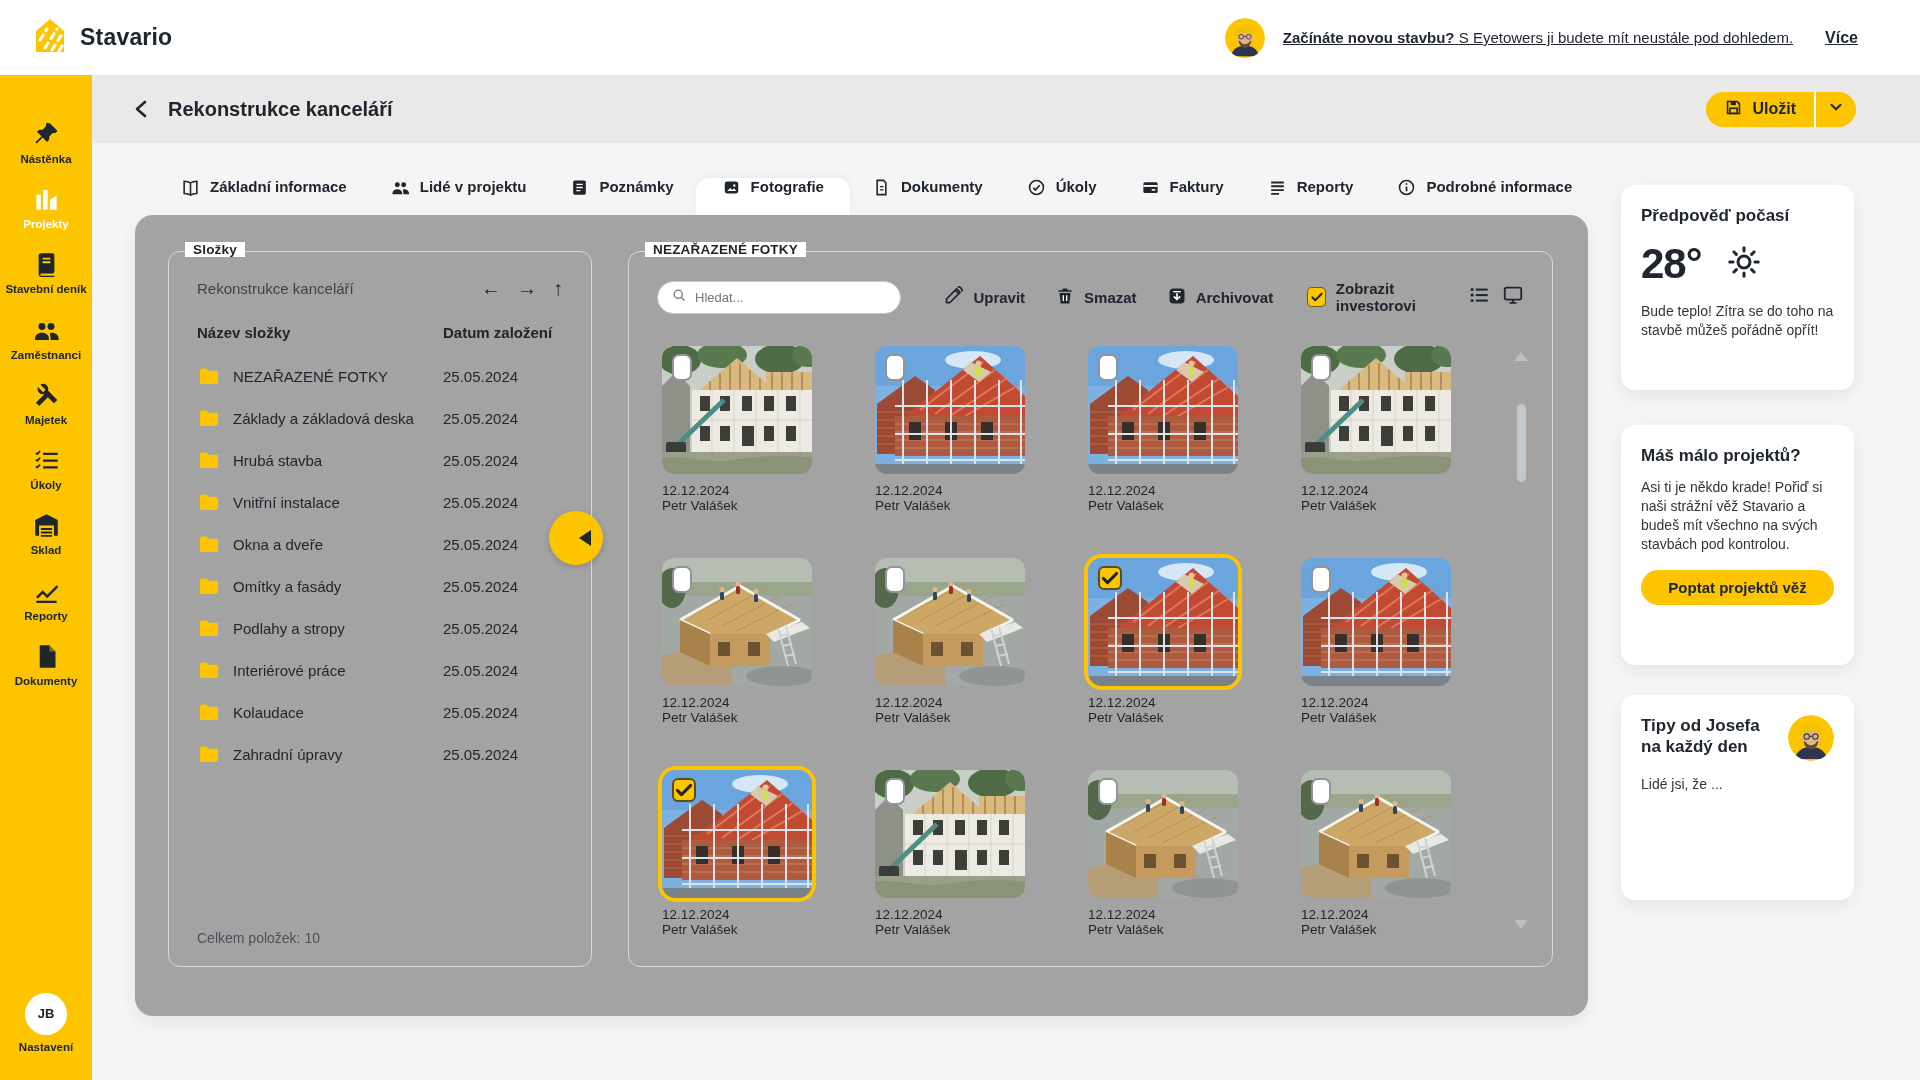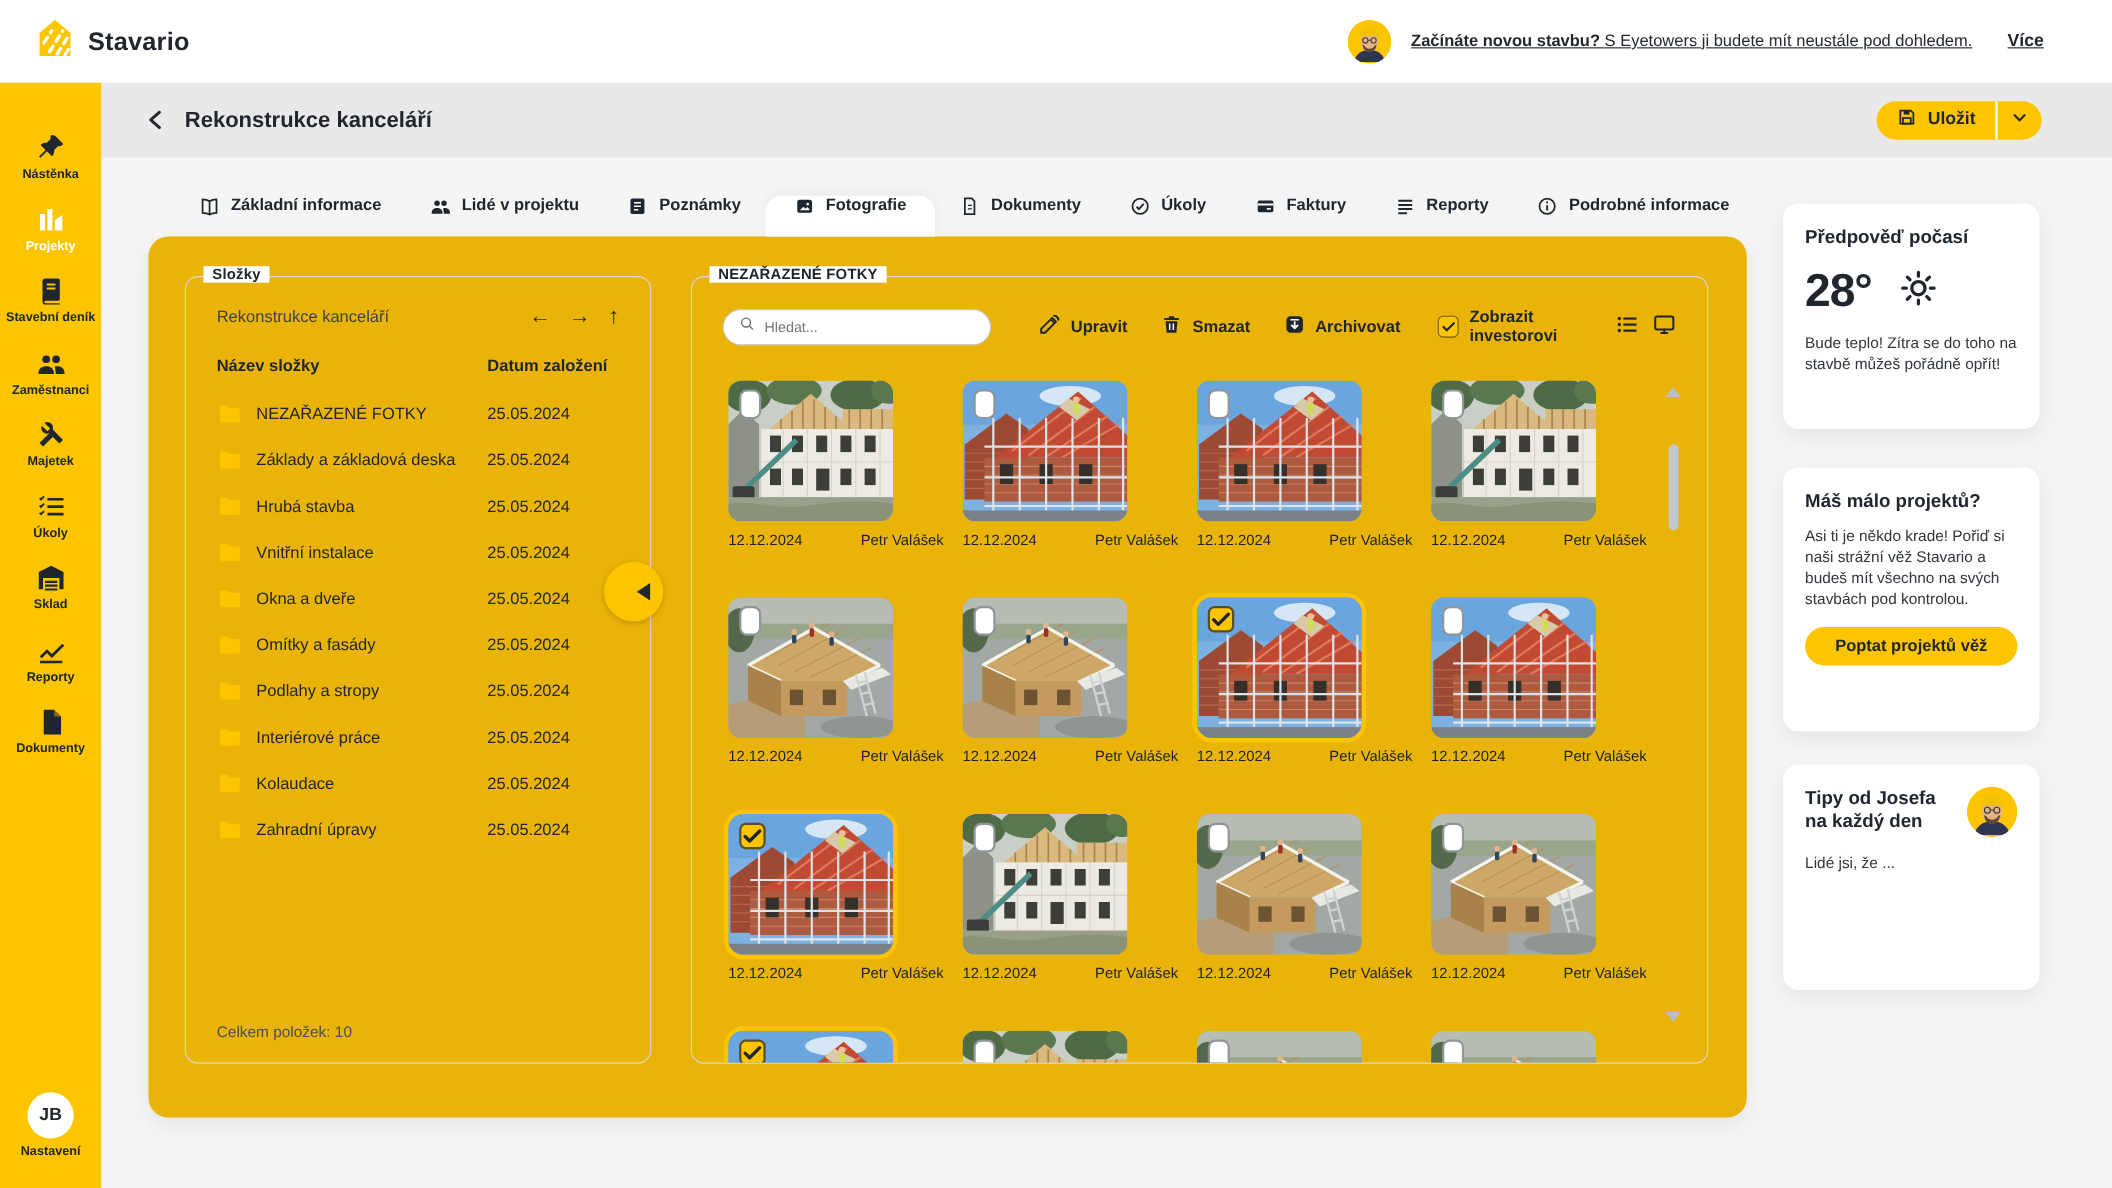--- a/index.html
+++ b/index.html
@@ -23,38 +23,38 @@
   .more-link{font-size:16px;font-weight:800;margin-left:14px;cursor:pointer;}
   .avatar-img{width:40px;height:40px;border-radius:50%;overflow:hidden;flex:0 0 auto;}
 
   
   .side{position:absolute;left:0;top:75px;width:92px;height:1005px;background:var(--accent);z-index:5;display:flex;flex-direction:column;align-items:center;padding-top:36px;}
   .side-item{display:flex;flex-direction:column;align-items:center;gap:5px;width:92px;padding:10px 2px;cursor:pointer;color:var(--dark);}
   .side-item .ic{width:27px;height:27px;}
   .side-label{font-size:11.5px;font-weight:600;text-align:center;line-height:1.15;}
   .side-item.active{color:#fff;}
   .side-bottom{margin-top:auto;display:flex;flex-direction:column;align-items:center;gap:6px;padding-bottom:26px;cursor:pointer;}
-  .jb{width:42px;height:42px;border-radius:50%;background:#fff;color:var(--dark);font-weight:800;font-size:16px;display:flex;align-items:center;justify-content:center;}
+  .jb{width:42px;height:42px;border-radius:50%;background:#fff;color:var(--dark);font-weight:800;font-size:13px;display:flex;align-items:center;justify-content:center;}
 
   
   .headerbar{position:absolute;left:92px;top:75px;width:1828px;height:68px;background:var(--grey-bar);z-index:4;display:flex;align-items:center;}
   .back-btn{margin-left:36px;width:28px;height:28px;cursor:pointer;display:flex;align-items:center;justify-content:center;}
   .page-title{font-size:20px;font-weight:800;margin-left:12px;}
   .save-wrap{position:absolute;right:64px;display:flex;height:35px;border-radius:18px;overflow:hidden;background:var(--accent);cursor:pointer;}
   .save-main{display:flex;align-items:center;gap:9px;padding:0 18px;font-size:16px;font-weight:800;}
   .save-chev{width:42px;display:flex;align-items:center;justify-content:center;border-left:2px solid #fff;}
 
   
   .tabs{position:absolute;left:159px;top:178px;height:37px;display:flex;align-items:center;z-index:3;}
   .tab{display:flex;align-items:flex-start;gap:10px;padding:0 22px;height:37px;font-size:15px;font-weight:700;cursor:pointer;white-space:nowrap;}
   .tab .ic{width:19px;height:19px;}
   .tab.active{background:#fff;border-radius:14px 14px 0 0;padding:0 26px;box-shadow:0 -4px 10px rgba(0,0,0,.04);}
 
   
-  .card{position:absolute;left:135px;top:215px;width:1453px;height:801px;background:#eab308;border-radius:18px;box-shadow:0 6px 18px rgba(0,0,0,.07);z-index:2;}
+  .card{position:absolute;left:135px;top:215px;width:1453px;height:801px;background:#a3a3a3;border-radius:18px;box-shadow:0 6px 18px rgba(0,0,0,.07);z-index:2;}
 
   .fset{position:absolute;border:1.5px solid var(--line);border-radius:12px;}
   .fset-legend{position:absolute;top:-10px;left:16px;background:#fff;padding:0 8px;font-size:13.5px;font-weight:800;letter-spacing:.2px;white-space:nowrap;}
 
   
   .folders{left:33px;top:36px;width:424px;height:716px;}
   .folders-inner{position:absolute;inset:0;padding:26px 28px;overflow:hidden;}
   .crumb-row{display:flex;align-items:center;margin-bottom:26px;}
   .crumb{font-size:15px;color:#3d434b;}
   .crumb-arrows{margin-left:auto;display:flex;gap:16px;}
@@ -85,21 +85,21 @@
   .inv-label{font-size:15px;font-weight:700;}
   .view-icons{margin-left:auto;display:flex;gap:12px;}
 
   .pgrid{position:absolute;left:33px;top:94px;display:grid;grid-template-columns:repeat(4,150px);column-gap:63px;}
   .tile{width:150px;cursor:pointer;}
   .tile .thumb{position:relative;width:150px;height:128px;border-radius:12px;overflow:hidden;}
   .tile.sel .thumb{box-shadow:0 0 0 4px var(--accent);border-radius:14px;}
   .thumb svg{display:block;width:100%;height:100%;}
   .tcb{position:absolute;left:10px;top:8px;width:20px;height:27px;background:#fff;border:2px solid #8f959b;border-radius:7px;}
   .tcb.on{width:24px;height:24px;background:var(--accent);border:2px solid rgba(32,38,46,.75);border-radius:6px;display:flex;align-items:center;justify-content:center;}
-  .tile-meta{display:flex;justify-content:space-between;width:196px;margin-top:9px;font-size:13.5px;color:#1e2329;}
+  .tile-meta{display:flex;justify-content:space-between;width:196px;margin-top:9px;font-size:13.5px;color:#1e2329;flex-direction:column;}
   .tile-meta .t-author{font-weight:500;}
   .tile{margin-bottom:45px;}
 
   
   .gsb-up,.gsb-down{position:absolute;right:24px;width:0;height:0;border-left:7px solid transparent;border-right:7px solid transparent;cursor:pointer;}
   .gsb-up{top:100px;border-bottom:9px solid #b9bfc4;}
   .gsb-down{top:668px;border-top:9px solid #b9bfc4;}
   .gsb-thumb{position:absolute;right:26px;top:152px;width:9px;height:78px;border-radius:5px;background:#c3c8cc;cursor:pointer;}
 
   

